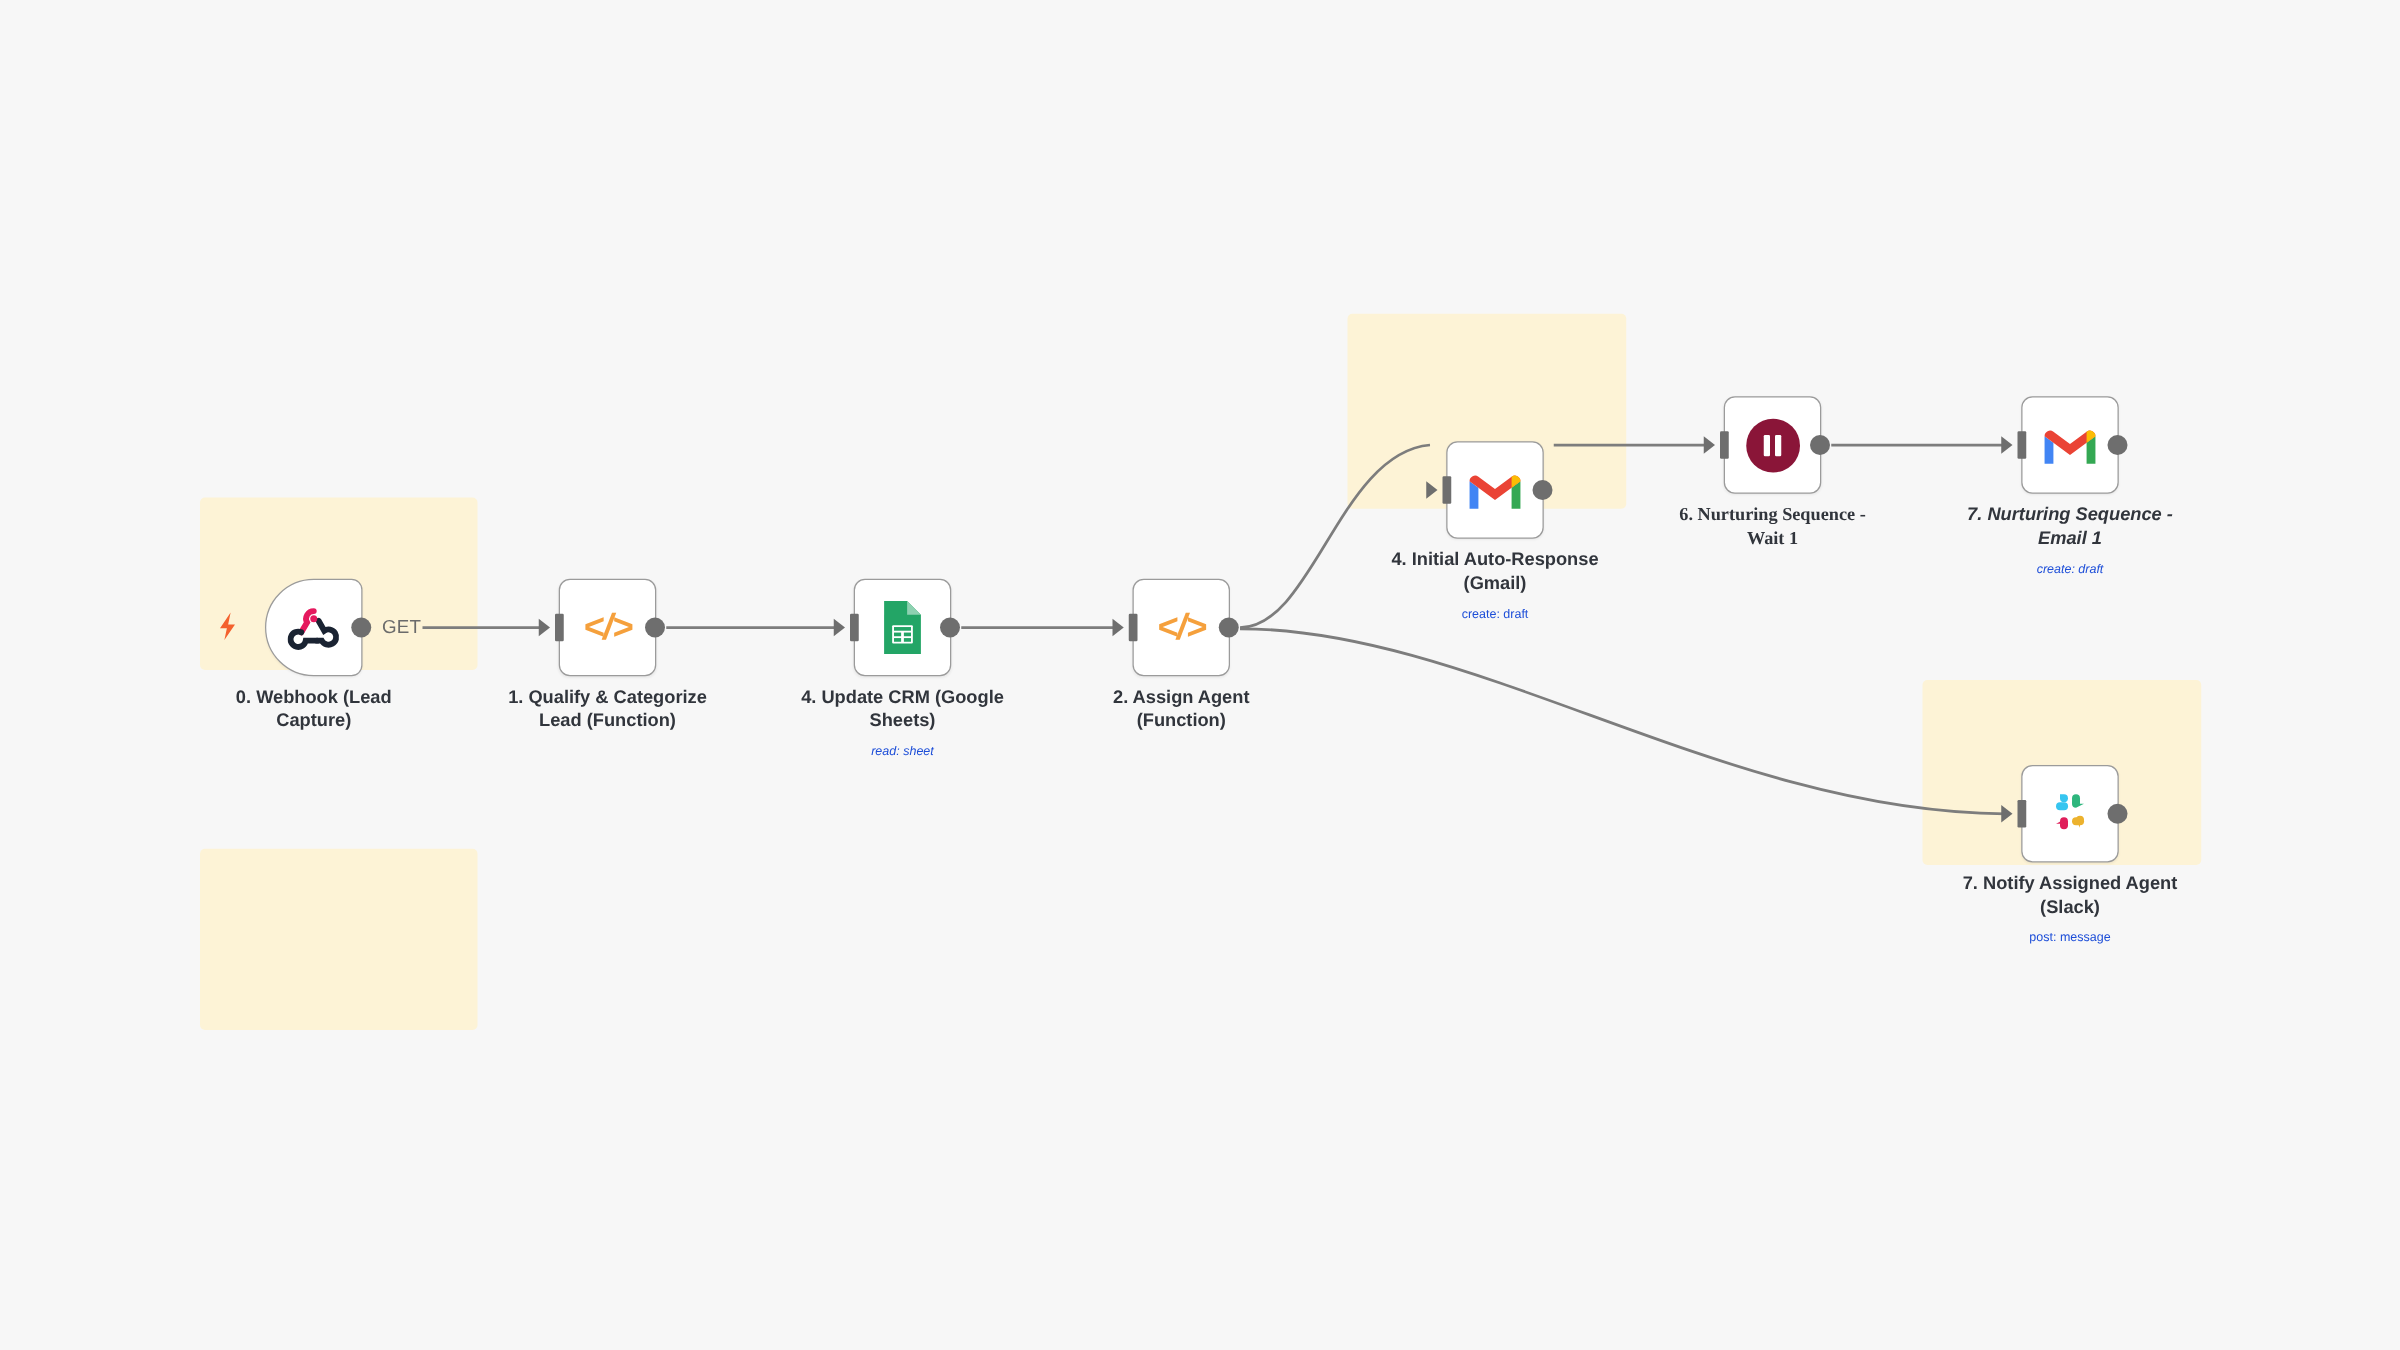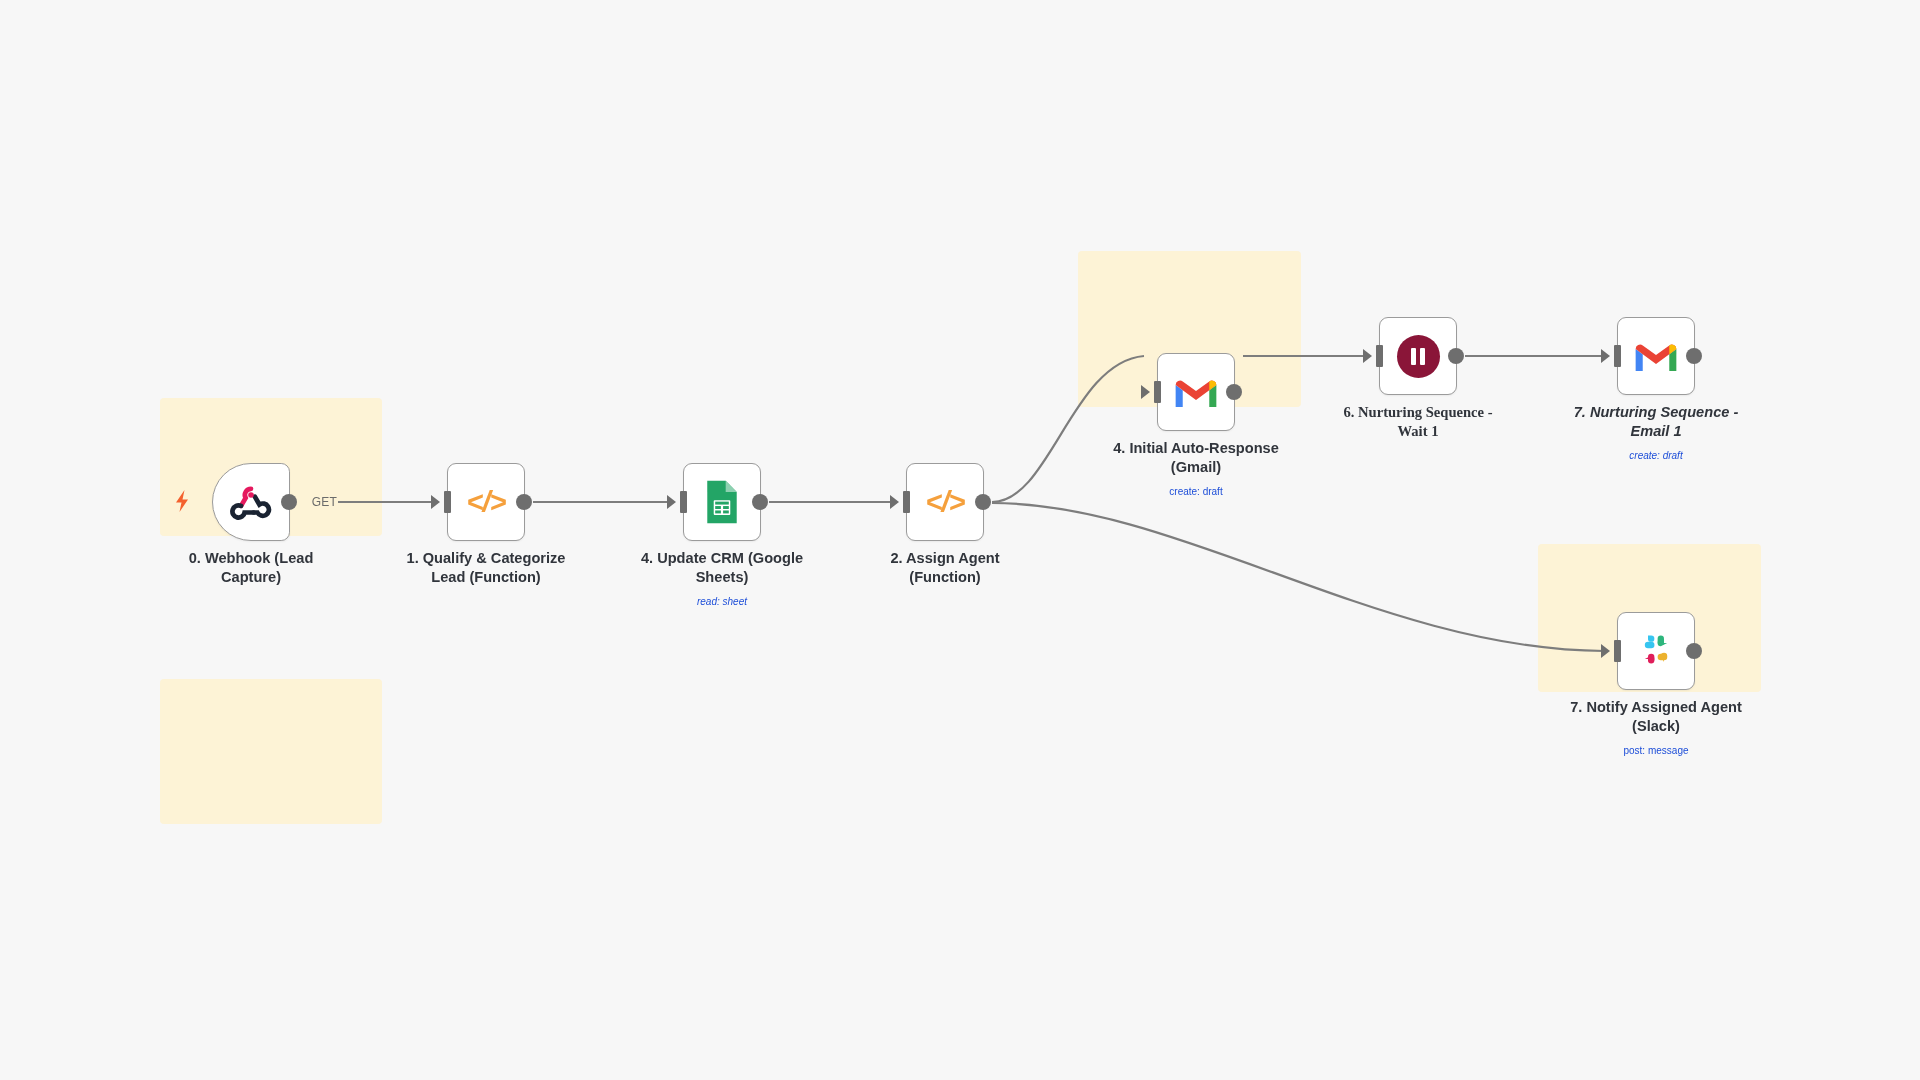--- a/index.html
+++ b/index.html
@@ -90,21 +90,21 @@
     width: 16px;
     height: 16px;
     background: #6E6E6E;
     border-radius: 50%;
   }
   .port-label {
     position: absolute;
     left: 16px;
     top: 50%;
     transform: translateY(-50%);
-    font-size: 12px;
+    font-size: 15px;
     color: #6B6B6B;
     letter-spacing: 0.2px;
     white-space: nowrap;
     text-align: right;
   }
 
   
   .caption {
     position: absolute;
     top: 86px;

